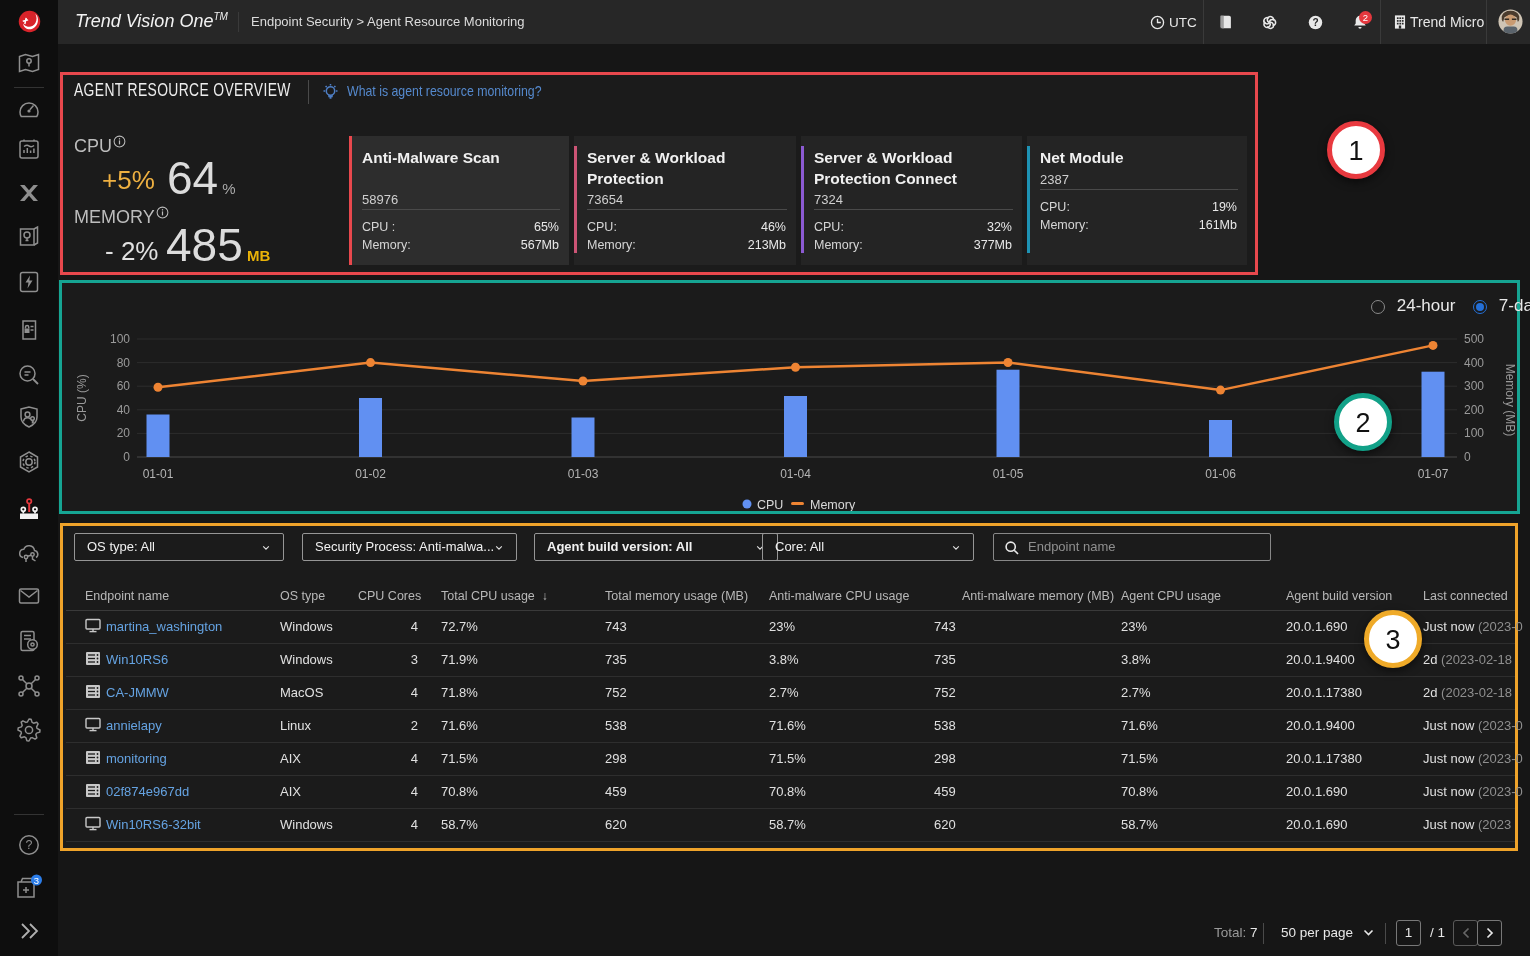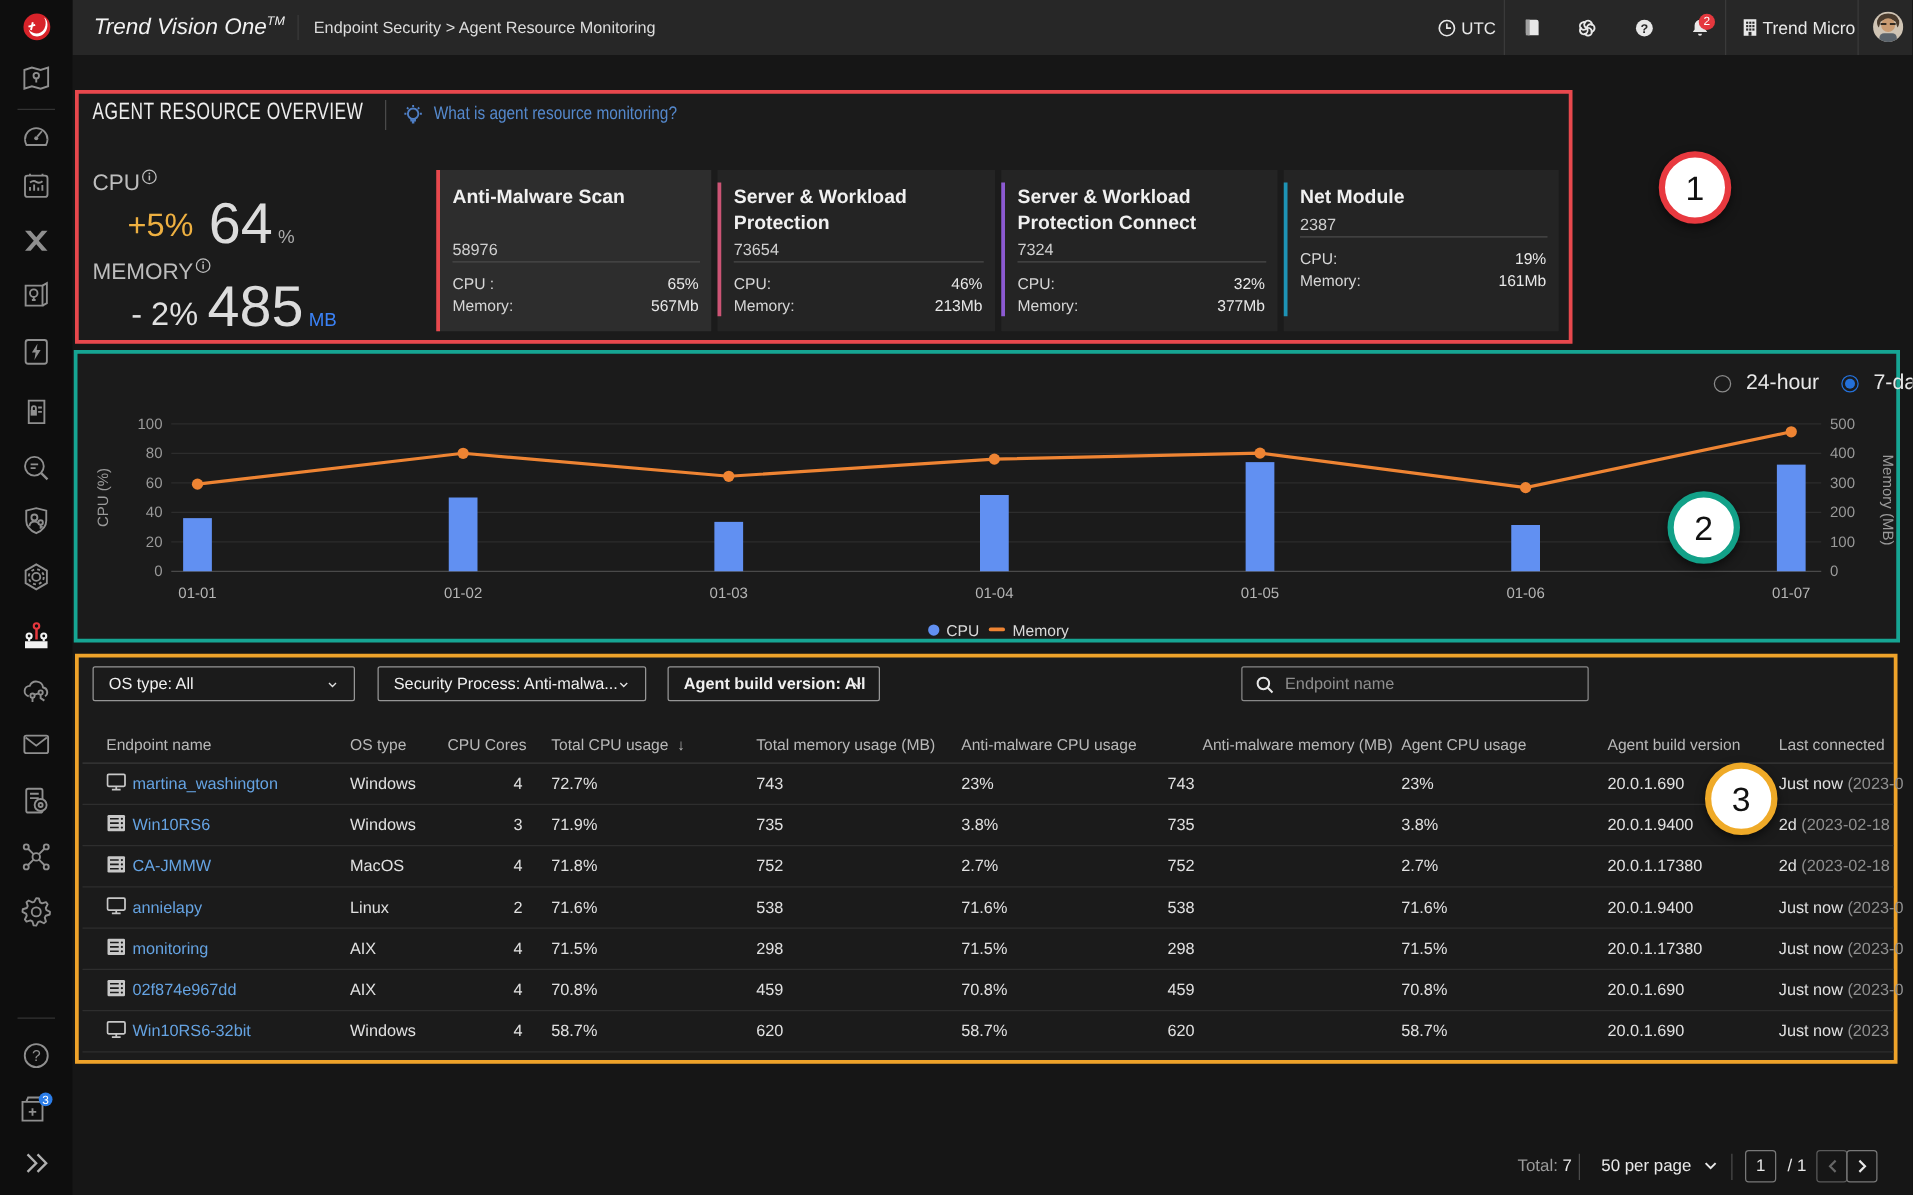--- a/index.html
+++ b/index.html
@@ -254,21 +254,21 @@
           <rect x="6.35" y="3.4" width="1.3" height="1.4" fill="#bdbdbd"></rect>
         </svg></div>
     <div class="abs" style="left:39px; top:90px;  font-size:26px; color:#eeb041;">+5%</div>
     <div class="abs" style="left:104px; top:76px;"><span class="bignum" style="font-size:46px;">64</span><span style="font-size:15px; color:#aaa;"> %</span></div>
     <div class="abs" style="left:11px; top:131px; font-size:18px; color:#bdbdbd;">MEMORY<svg style="vertical-align:4px; margin-left:1px;" width="13" height="13" viewBox="0 0 14 14">
           <circle cx="7" cy="7" r="5.8" stroke="#bdbdbd" stroke-width="1.1" fill="none"></circle>
           <rect x="6.35" y="5.8" width="1.3" height="4.3" fill="#bdbdbd"></rect>
           <rect x="6.35" y="3.4" width="1.3" height="1.4" fill="#bdbdbd"></rect>
         </svg></div>
     <div class="abs" style="left:42px; top:161px; font-size:26px; color:#e0e0e0;">- 2%</div>
-    <div class="abs" style="left:103px; top:143px;"><span class="bignum" style="font-size:46px;">485</span><span style="font-size:15px; color:#3b82f6;"> MB</span></div>
+    <div class="abs" style="left:103px; top:143px;"><span class="bignum" style="font-size:46px;">485</span><span style="font-size:15px; color:#eab308;font-weight:bold;"> MB</span></div>
 
     <div class="card" style="left:286px; width:220px; background:#2d2d2d;">
       <div class="accent" style="top:0; height:129px; background:#e8484d;"></div>
       <div class="ttl">Anti-Malware Scan</div>
       <div class="cnt" style="top:56px;">58976</div>
       <div class="hr" style="top:73px;"></div>
       <div class="row" style="top:84px;">CPU :<span>65%</span></div>
       <div class="row" style="top:102px;">Memory:<span>567Mb</span></div>
     </div>
     <div class="card" style="left:511px; width:222px;">
@@ -357,21 +357,24 @@
     </div>
   </div>
 
   <div id="box3">
     <div class="fbox" style="left:11px; width:210px;">OS type: All<svg class="chev" style="right:13px;" width="10" height="10" viewBox="0 0 10 10">
           <path d="M1.5 3 L5 6.5 L8.5 3" stroke="#e0e0e0" stroke-width="1.4" fill="none"></path>
         </svg></div>
     <div class="fbox" style="left:239px; width:215px;">Security Process: Anti-malwa...<svg class="chev" style="right:13px;" width="10" height="10" viewBox="0 0 10 10">
           <path d="M1.5 3 L5 6.5 L8.5 3" stroke="#e0e0e0" stroke-width="1.4" fill="none"></path>
         </svg></div>
-    <div class="fbox" style="left:471px; width:170px; font-weight:bold;">Agent build version: All<svg class="chev" style="right:13px;" width="10" height="10" viewBox="0 0 10 10">
+    <div class="fbox" style="left:471px; width:244px; font-weight:bold;">Agent build version: All<svg class="chev" style="right:13px;" width="10" height="10" viewBox="0 0 10 10">
+          <path d="M1.5 3 L5 6.5 L8.5 3" stroke="#e0e0e0" stroke-width="1.4" fill="none"></path>
+        </svg></div>
+    <div class="fbox" style="left:699px; width:212px;">Core: All<svg class="chev" style="right:13px;" width="10" height="10" viewBox="0 0 10 10">
           <path d="M1.5 3 L5 6.5 L8.5 3" stroke="#e0e0e0" stroke-width="1.4" fill="none"></path>
         </svg></div>
     <div class="fbox" style="left:930px; width:278px; border-color:#888; color:#8f8f8f; padding-left:34px;">Endpoint name
 <svg class="abs" style="left:10px; top:6px;" width="16" height="16" viewBox="0 0 16 16">
           <circle cx="6.7" cy="6.7" r="4.6" stroke="#e8e8e8" stroke-width="1.6" fill="none"></circle>
           <line x1="10.2" y1="10.2" x2="14" y2="14" stroke="#e8e8e8" stroke-width="1.6"></line>
         </svg></div>
     <div class="th" style="left:22px; top:63px;">Endpoint name</div>
     <div class="th" style="left:217px; top:63px;">OS type</div>
     <div class="th" style="left:295px; width:60px; top:63px; text-align:right;">CPU Cores</div>

